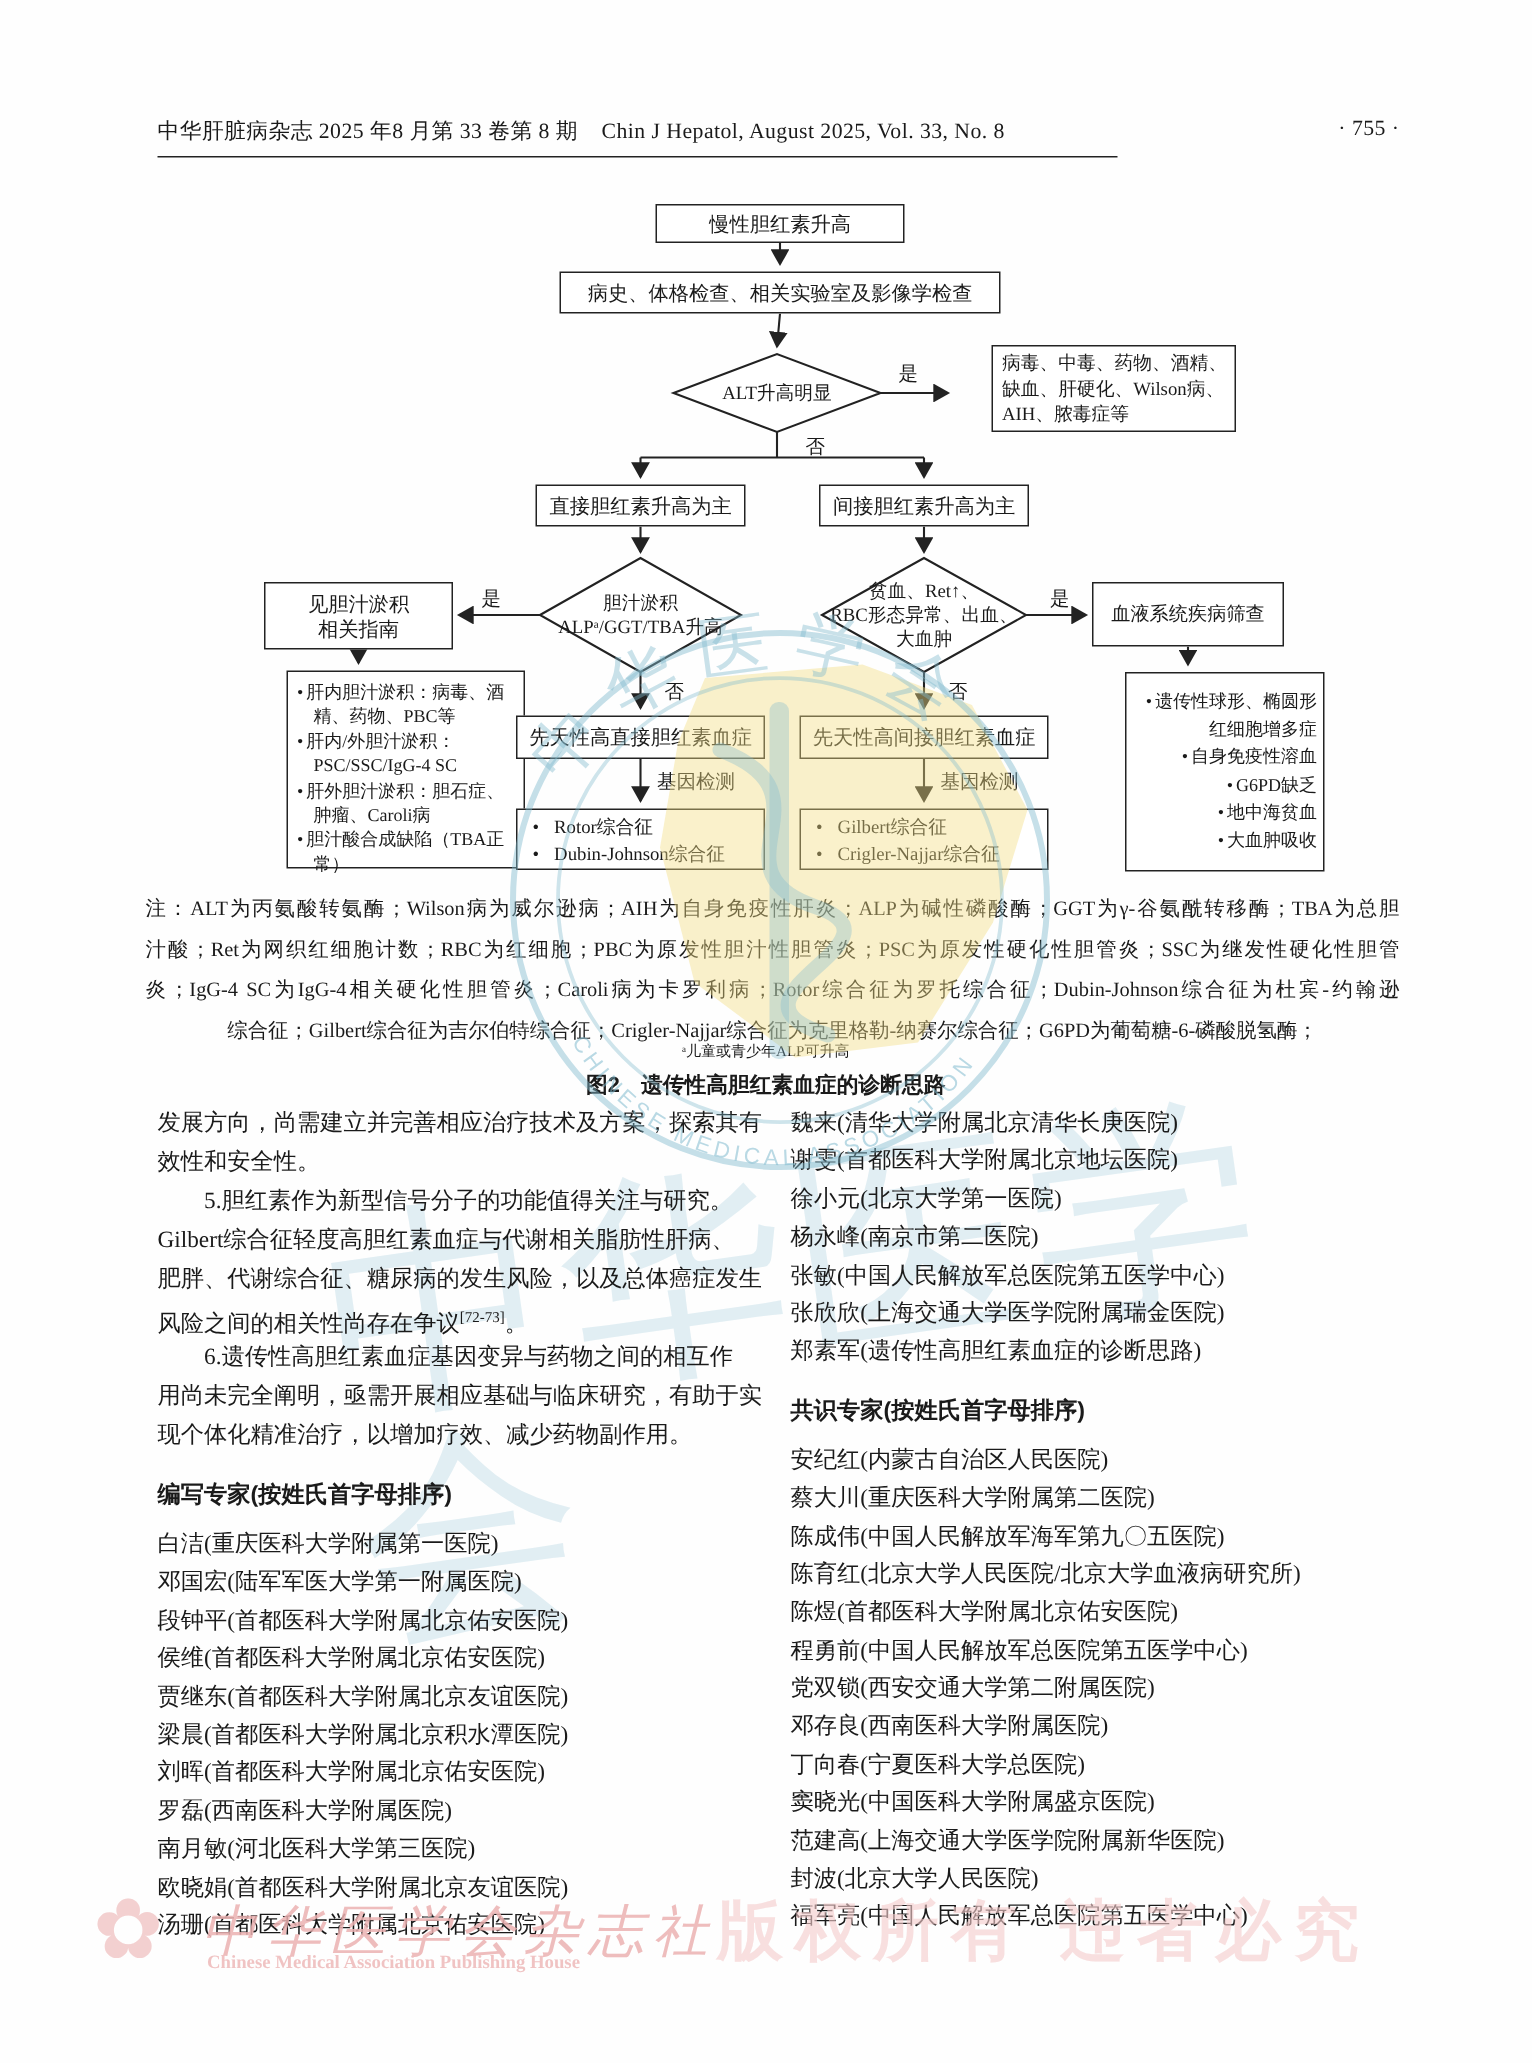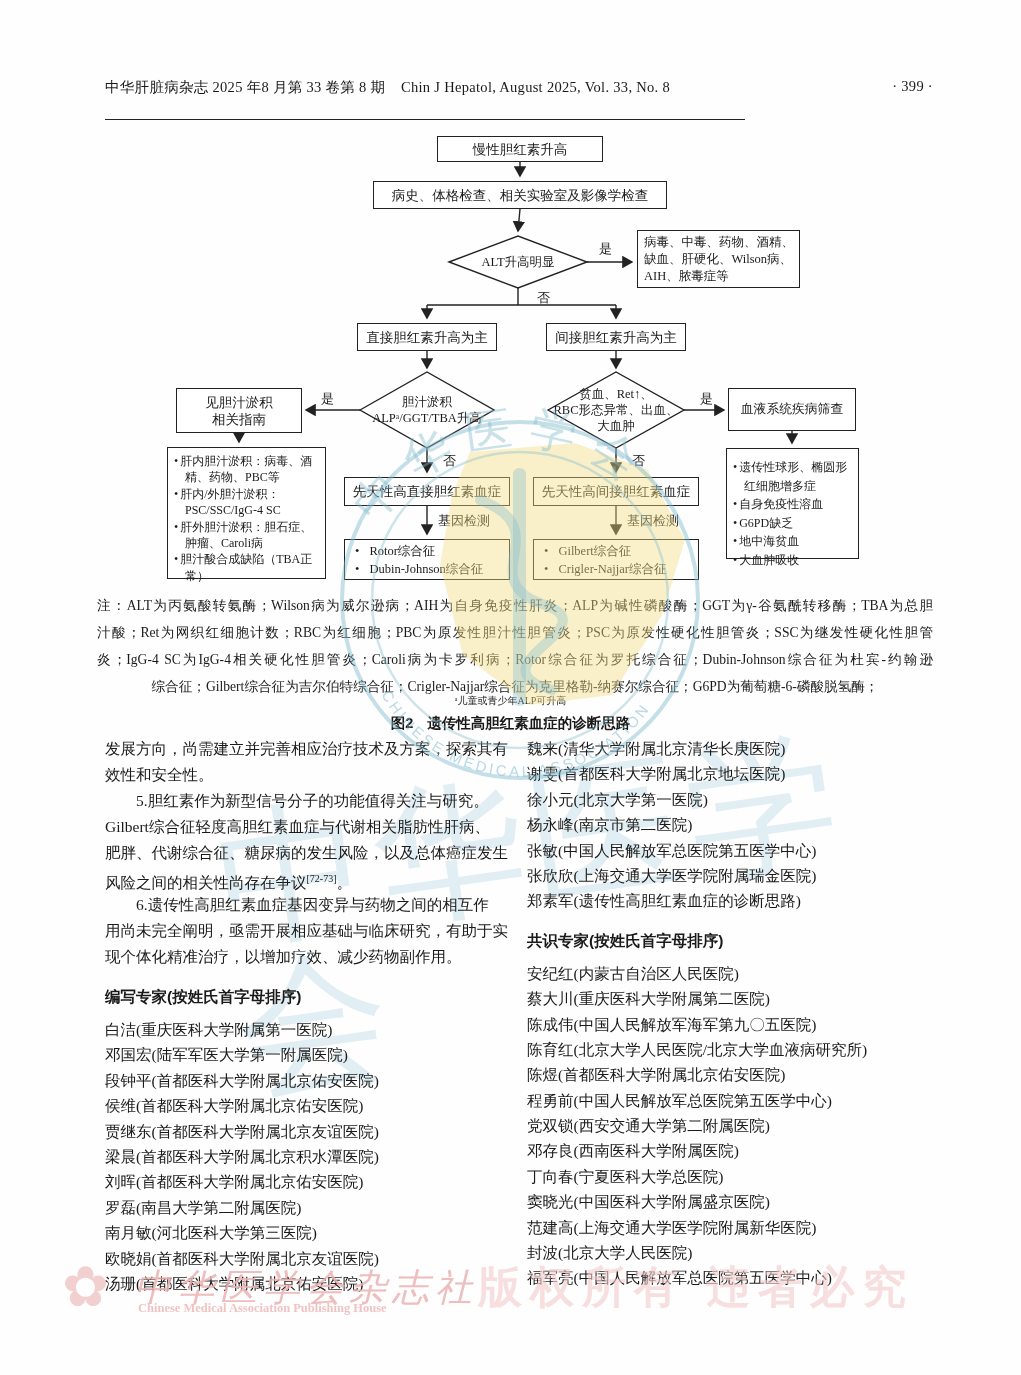--- a/index.html
+++ b/index.html
@@ -1,26 +1,26 @@
 <!DOCTYPE html>
 <html><head>
 <meta charset="utf-8">
 <style>
   html,body{margin:0;padding:0;background:#e8e8e8;}
   .page{position:relative;width:1021px;height:1375px;background:#fefefe;margin:0 auto;
         font-family:"Liberation Serif","DejaVu Serif",serif;color:#1a1a1a;overflow:hidden;}
   
   .hdr{position:absolute;left:105px;top:78px;width:828px;font-size:14.5px;letter-spacing:.3px;}
-  .hdr-left{display:inline-block;border-bottom:1.8px solid #222;padding-bottom:22px;width:640px;}
+  .hdr-left{display:inline-block;border-bottom:1.8px solid #222;padding-bottom:7px;width:640px;}
   .hdr-page{position:absolute;right:0;top:0;font-size:14.5px;}
   
   .fc-svg{position:absolute;left:0;top:0;width:1021px;height:1375px;pointer-events:none;}
   .fc-box{position:absolute;border:1.4px solid #222;background:#fff;display:flex;align-items:center;
           justify-content:center;text-align:left;font-size:13.5px;line-height:17px;box-sizing:border-box;z-index:2;}
-  .fc-box.list{display:block;text-align:left;font-size:12px;line-height:16.4px;padding:5px 4px 4px 6px;}
+  .fc-box.list{display:block;text-align:left;font-size:12px;line-height:16.4px;padding:5px 4px 4px 6px;margin-left:24px;}
   .blt-item{padding-left:11px;text-indent:-11px;}
   .blt-item .blt{margin-right:2px;}
   .fc-dtext{position:absolute;z-index:2;text-align:center;font-size:12.5px;line-height:16px;}
   .fc-label{position:absolute;z-index:3;font-size:13px;background:transparent;}
   .res-line{padding-left:8px;}
   .res-line .blt{margin-right:10px;}
   .fc-box.res{display:block;text-align:left;font-size:12.5px;line-height:18px;padding:2px 2px;}
   
   .note{position:absolute;left:97px;top:592px;width:836px;font-size:13.6px;z-index:2;}
   .note-line{height:27px;line-height:27px;white-space:nowrap;}
@@ -58,21 +58,21 @@
 <body>
 
 <div class="page">
 
   <div class="hdr">
     <span class="hdr-left">
       <span>中华肝脏病杂志 2025 年8 月第 33 卷第 8 期</span>
       <span>&nbsp;&nbsp;</span>
       <span>Chin J Hepatol, August 2025, Vol. 33, No. 8</span>
     </span>
-    <span class="hdr-page">· 399 ·</span>
+    <span class="hdr-page">· 755 ·</span>
   </div>
 
   <div class="wm-bgchars">中华医学会</div>
 
   <svg class="fc-svg" viewBox="0 0 1021 1375">
     <defs>
       <marker id="ah" markerWidth="9" markerHeight="9" refX="7" refY="4.5" orient="auto">
         <path d="M0,0 L8,4.5 L0,9 Z" fill="#222"></path>
       </marker>
     </defs>
@@ -135,21 +135,21 @@
   <div class="fc-box" style="left:344px;top:477px;width:166px;height:29px;">先天性高直接胆红素血症</div>
   <div class="fc-box" style="left:533px;top:477px;width:166px;height:29px;">先天性高间接胆红素血症</div>
   <div class="fc-box res" style="left:344px;top:539px;width:166px;height:41px;">
       <div class="res-line"><span class="blt">•</span><span>Rotor综合征</span></div>
       <div class="res-line"><span class="blt">•</span><span>Dubin-Johnson综合征</span></div>
     </div>
   <div class="fc-box res" style="left:533px;top:539px;width:166px;height:41px;">
       <div class="res-line"><span class="blt">•</span><span>Gilbert综合征</span></div>
       <div class="res-line"><span class="blt">•</span><span>Crigler-Najjar综合征</span></div>
     </div>
-  <div class="fc-box list" style="left:726px;top:448px;width:133px;height:111px;line-height:18.5px;padding-top:9px;">
+  <div class="fc-box list" style="left:726px;top:448px;width:133px;height:133px;line-height:18.5px;padding-top:9px;text-align:right;">
       <div class="blt-item"><span class="blt">•</span><span>遗传性球形、椭圆形红细胞增多症</span></div>
       <div class="blt-item"><span class="blt">•</span><span>自身免疫性溶血</span></div>
       <div class="blt-item"><span class="blt">•</span><span>G6PD缺乏</span></div>
       <div class="blt-item"><span class="blt">•</span><span>地中海贫血</span></div>
       <div class="blt-item"><span class="blt">•</span><span>大血肿吸收</span></div>
     </div>
 
   <div class="fc-label" style="left:599px;top:240px;">是</div>
   <div class="fc-label" style="left:537px;top:289px;">否</div>
   <div class="fc-label" style="left:321px;top:390px;">是</div>
@@ -184,21 +184,21 @@
       </div>
     <div class="sec-head">编写专家(按姓氏首字母排序)</div>
     <div>
         <div class="name-line">白洁(重庆医科大学附属第一医院)</div>
         <div class="name-line">邓国宏(陆军军医大学第一附属医院)</div>
         <div class="name-line">段钟平(首都医科大学附属北京佑安医院)</div>
         <div class="name-line">侯维(首都医科大学附属北京佑安医院)</div>
         <div class="name-line">贾继东(首都医科大学附属北京友谊医院)</div>
         <div class="name-line">梁晨(首都医科大学附属北京积水潭医院)</div>
         <div class="name-line">刘晖(首都医科大学附属北京佑安医院)</div>
-        <div class="name-line">罗磊(南昌大学第二附属医院)</div>
+        <div class="name-line">罗磊(西南医科大学附属医院)</div>
         <div class="name-line">南月敏(河北医科大学第三医院)</div>
         <div class="name-line">欧晓娟(首都医科大学附属北京友谊医院)</div>
         <div class="name-line">汤珊(首都医科大学附属北京佑安医院)</div>
       </div>
   </div>
 
   <div class="col col-right">
     <div>
         <div class="name-line">魏来(清华大学附属北京清华长庚医院)</div>
         <div class="name-line">谢雯(首都医科大学附属北京地坛医院)</div>

